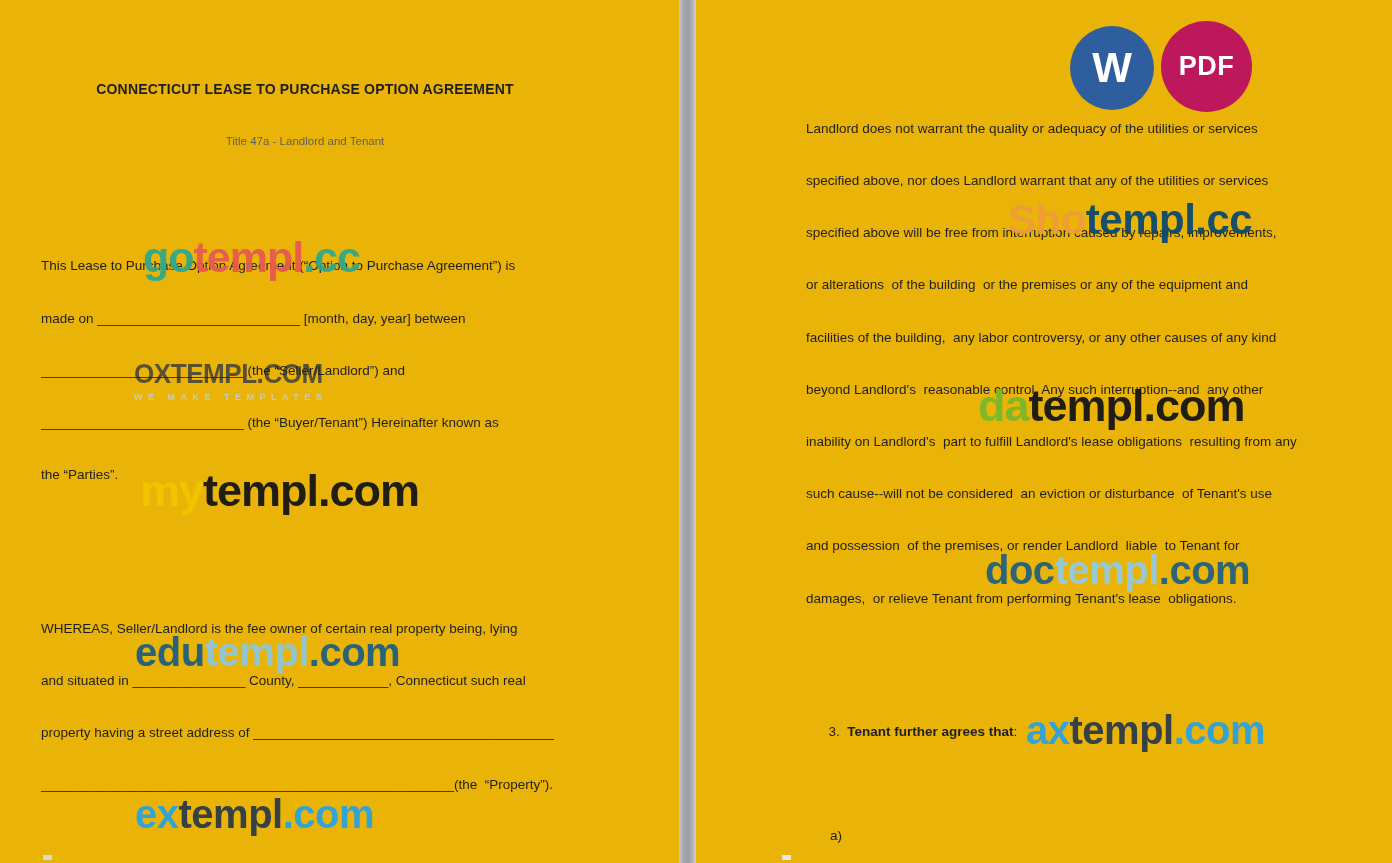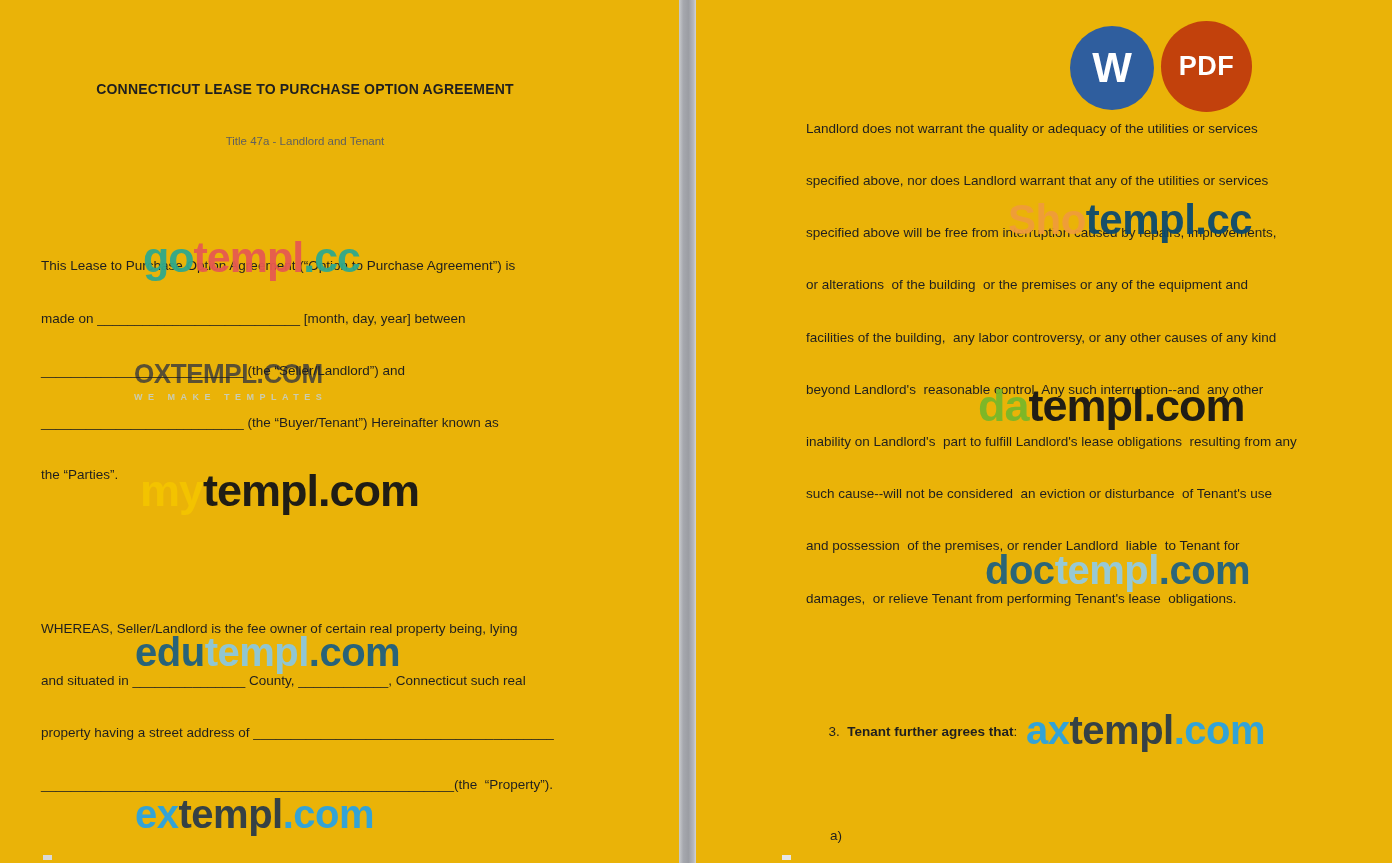--- a/index.html
+++ b/index.html
@@ -170,18 +170,18 @@
   <span style="color: rgb(33, 98, 127);">doc</span><span style="color: rgb(147, 203, 224);">templ</span><span style="color: rgb(33, 98, 127);">.com</span>
 </div>
 
 <div class="wm" id="wm-axtempl">
   <span style="color: rgb(42, 163, 226);">ax</span><span style="color: rgb(44, 59, 73);">templ</span><span style="color: rgb(42, 163, 226);">.com</span>
 </div>
 
 <div class="badge" id="badge-word" style="background-color: rgb(47, 94, 158);">
   <span class="badge-label">W</span>
 </div>
-<div class="badge" id="badge-pdf" style="background-color: #c2410c;">
+<div class="badge" id="badge-pdf" style="background-color: #be185d;">
   <span class="badge-label">PDF</span>
 </div>
 
 <div class="artifact" id="artifact-left"></div>
 <div class="artifact" id="artifact-right"></div>
 
 </body></html>

